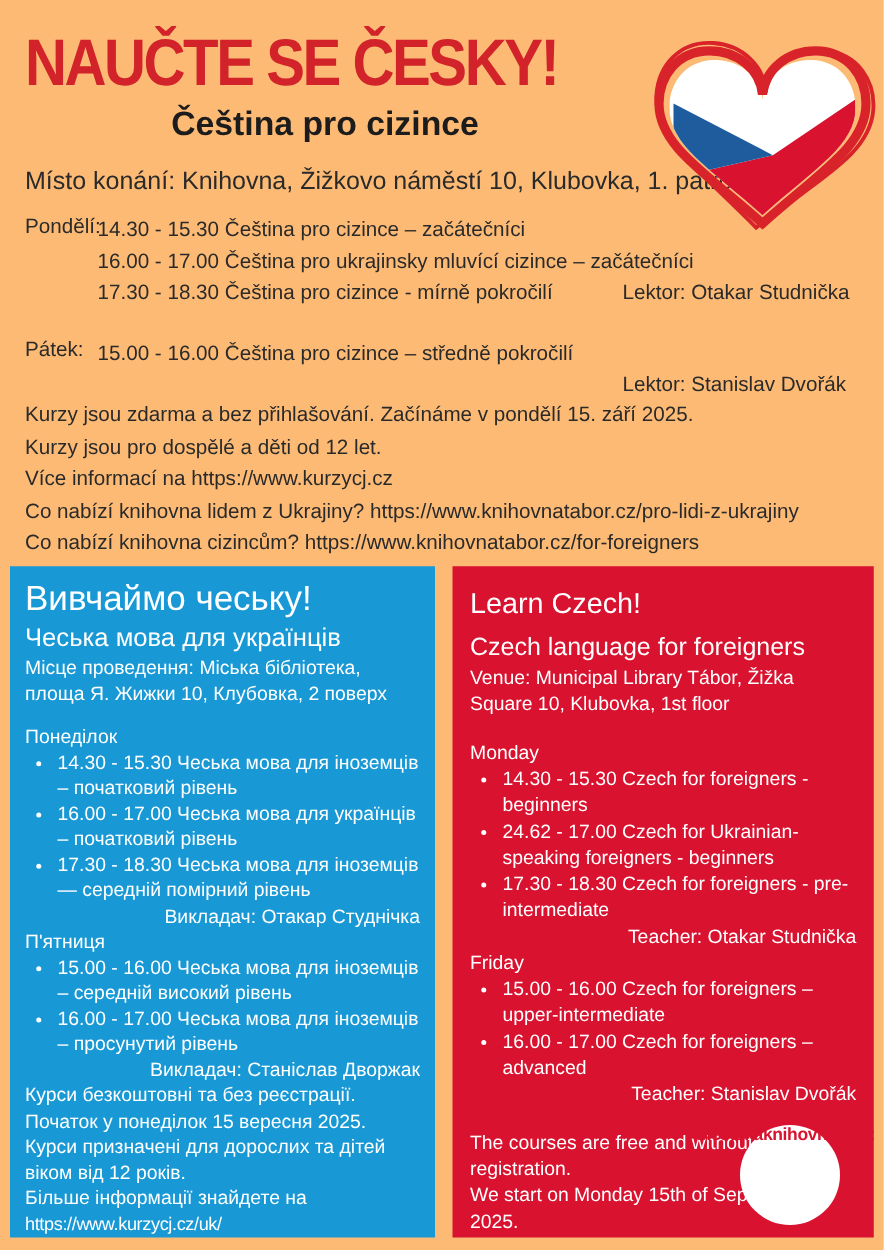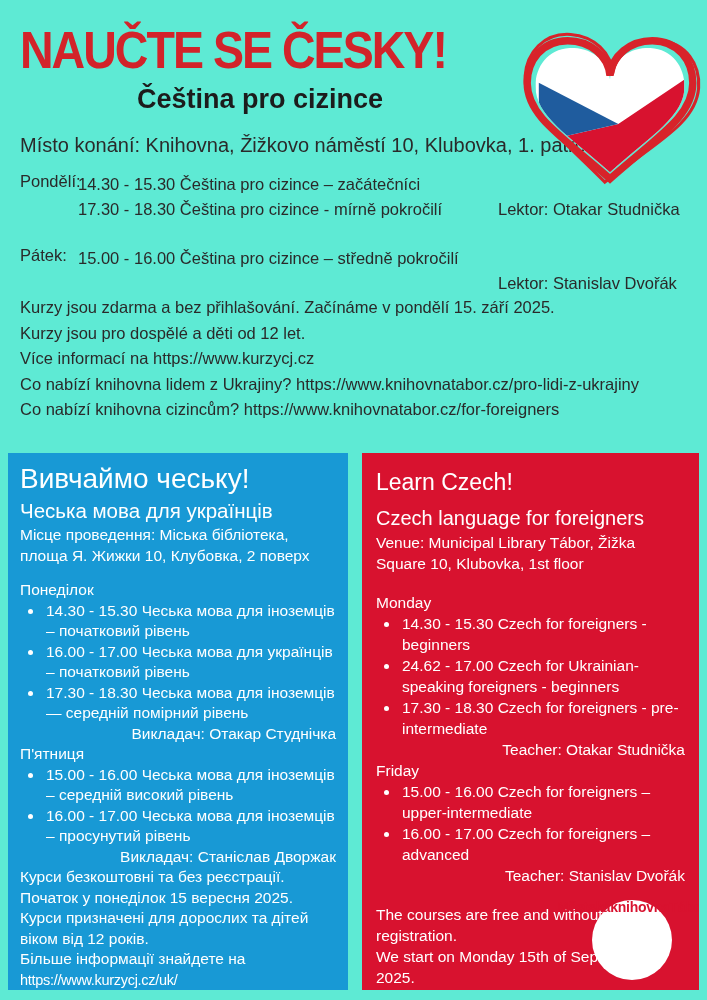--- a/index.html
+++ b/index.html
@@ -8,21 +8,21 @@
     --panel-blue:#1899d5;
     --flag-blue:#1f5c9e;
     --ink:#2a2a2a;
   }
   *{box-sizing:border-box;}
   html,body{margin:0;padding:0;}
   body{
     width:707px;height:1000px;background:#ffffff;
     font-family:"Liberation Sans",sans-serif;color:var(--ink);
   }
-  .page{position:relative;width:707px;height:1000px;overflow:hidden;background:#5eead4;}
+  .page{position:relative;width:707px;height:1000px;overflow:hidden;background:#fdba74;}
 
   
   .top{padding:24px 20px 0 20px;}
   .title-block{width:480px;}
   .main-title{
     margin:0;font-size:47px;line-height:52px;font-weight:700;
     letter-spacing:-2px;color:var(--title-red);white-space:nowrap;
     transform:scale(0.99,1.12);transform-origin:left center;
   }
   .subtitle{
@@ -109,20 +109,23 @@
     <p class="venue-line">Místo konání: Knihovna, Žižkovo náměstí 10, Klubovka, 1. patro</p>
 
     <div class="sched">
       <div class="sched-block">
         <span class="day-col">Pondělí:</span>
         <div class="times">
           <div class="time-line">
             <span>14.30 - 15.30 Čeština pro cizince – začátečníci</span>
           </div>
           <div class="time-line">
+            <span>16.00 - 17.00 Čeština pro ukrajinsky mluvící cizince – začátečníci</span>
+          </div>
+          <div class="time-line">
             <span>17.30 - 18.30 Čeština pro cizince - mírně pokročilí</span>
             <span class="lektor">Lektor: Otakar Studnička</span>
           </div>
         </div>
       </div>
 
       <div class="sched-block">
         <span class="day-col">Pátek:</span>
         <div class="times">
           <div class="time-line">

